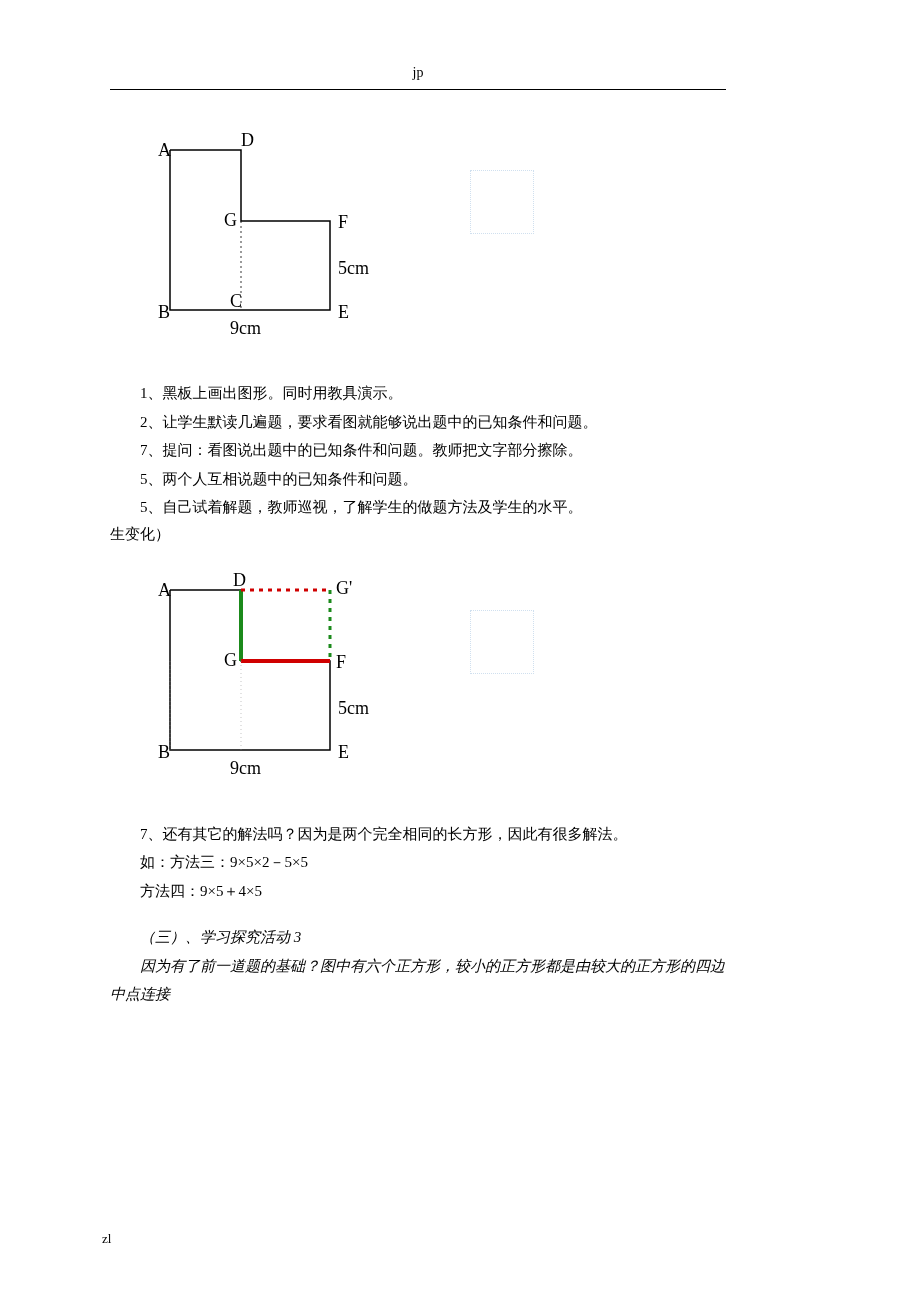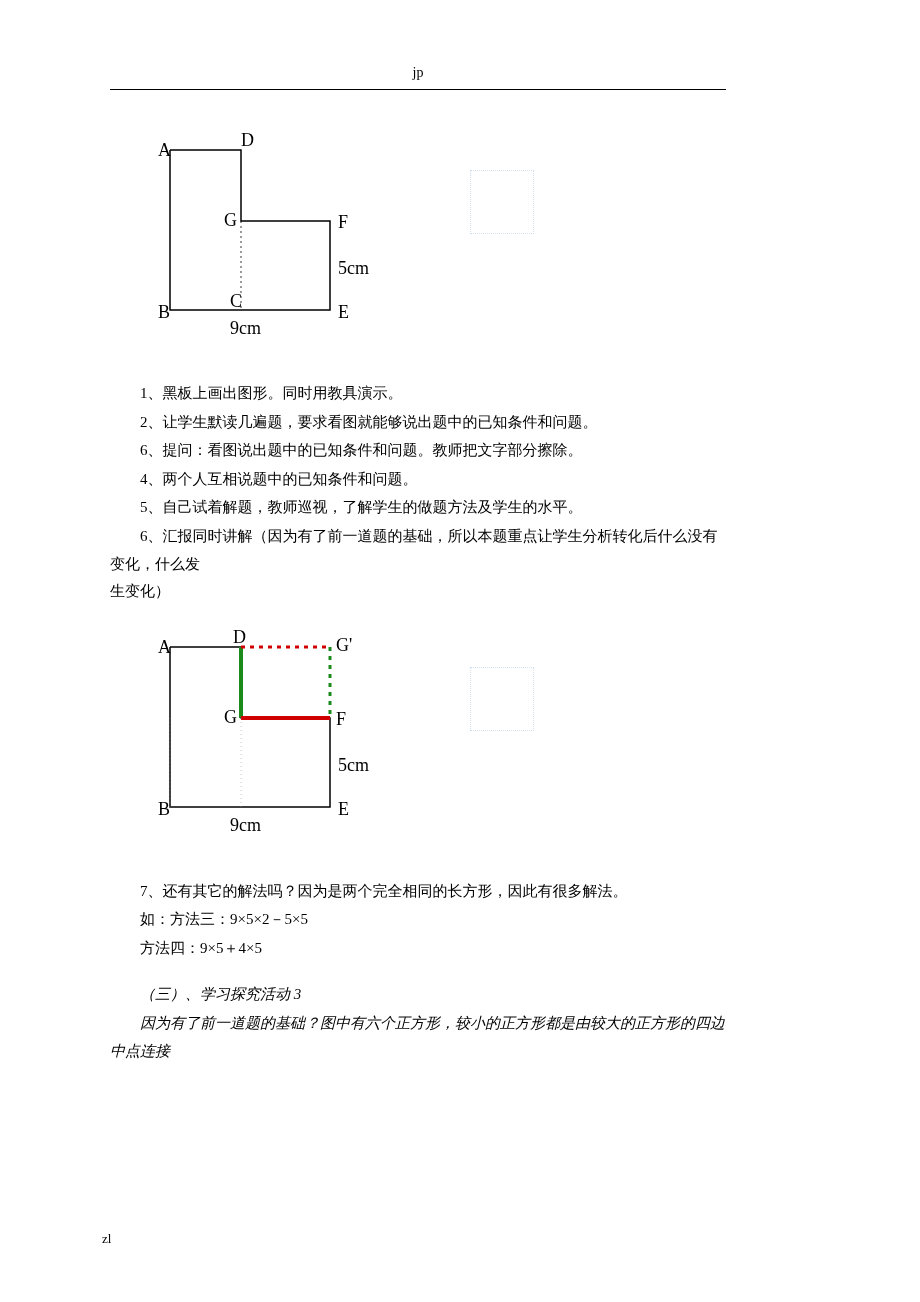--- a/index.html
+++ b/index.html
@@ -78,24 +78,23 @@
       <text x="198" y="188" font-size="18">E</text>
       <text x="198" y="144" font-size="18">5cm</text>
       <text x="90" y="204" font-size="18">9cm</text>
     </svg>
     <div class="faint-box" style="left:330px; top:40px;"></div>
   </div>
 
   <div class="body-text">
     <p>1、黑板上画出图形。同时用教具演示。</p>
     <p>2、让学生默读几遍题，要求看图就能够说出题中的已知条件和问题。</p>
-    <p>6、提问：看图说出题中的已知条件和问题。教师把文字部分擦除。</p>
-    <p>4、两个人互相说题中的已知条件和问题。</p>
+    <p>7、提问：看图说出题中的已知条件和问题。教师把文字部分擦除。</p>
+    <p>5、两个人互相说题中的已知条件和问题。</p>
     <p>5、自己试着解题，教师巡视，了解学生的做题方法及学生的水平。</p>
-    <p>6、汇报同时讲解（因为有了前一道题的基础，所以本题重点让学生分析转化后什么没有变化，什么发</p>
     <p class="flush">生变化）</p>
   </div>
 
   <div class="diagram" style="position:relative; margin-top:20px;">
     <svg width="260" height="210" viewBox="0 0 260 210">
       <g stroke="#000" stroke-width="1.5" fill="none">
         <polyline points="30,20 101,20 101,91 190,91 190,180 30,180 30,20"></polyline>
       </g>
 
       <line x1="101" y1="20" x2="101" y2="91" stroke="#1b8a1b" stroke-width="4"></line>

